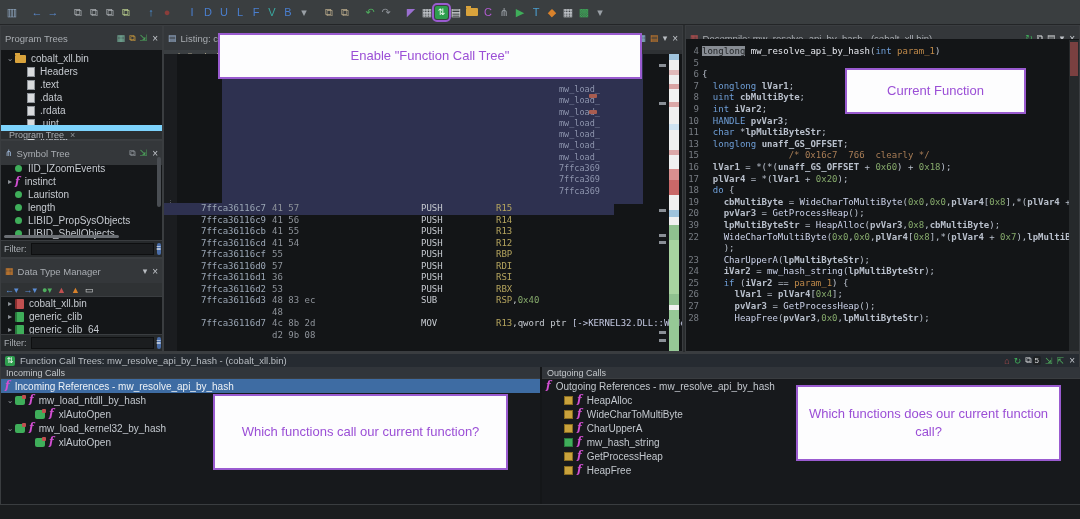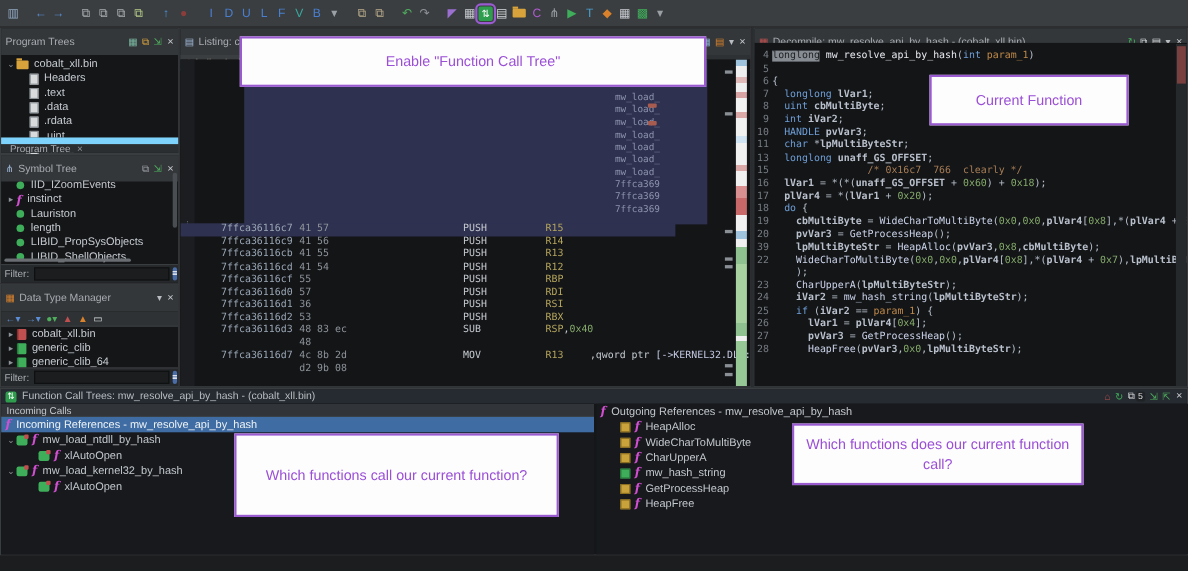--- a/index.html
+++ b/index.html
@@ -104,21 +104,21 @@
 .ybox{display:inline-block;width:9px;height:9px;background:#c9a23c;border:1px solid #8a6d20;margin-right:4px;flex:0 0 9px;}
 .gbox{display:inline-block;width:9px;height:9px;background:#3fae5a;border:1px solid #2a7a3e;margin-right:4px;flex:0 0 9px;}
 
 #bottomstrip{position:absolute;left:0;top:505px;width:1080px;height:14px;background:#1b1d1f;}
 
 
 .annot{position:absolute;background:#fdfdfe;border:2px solid #9a5bd0;color:#9b4fd6;font-size:13px;display:flex;align-items:center;justify-content:center;text-align:center;z-index:10;padding:4px 10px;line-height:1.35;}
 #annot-listing{left:218px;top:33px;width:424px;height:46px;}
 #annot-decompile{left:845px;top:68px;width:181px;height:46px;}
 #annot-incoming{left:213px;top:394px;width:295px;height:76px;}
-#annot-outgoing{left:720px;top:385px;width:265px;height:56px;}
+#annot-outgoing{left:796px;top:385px;width:265px;height:76px;}
 .vthumb{position:absolute;background:#4a4e53;border-radius:2px;}
 </style>
 </head>
 <body>
 
 <div id="app">
 
   <div id="toolbar">
       <span class="tbi" style="color: rgb(143, 167, 192);">▥</span>
       <span class="tbi gap" style="color: rgb(91, 141, 214);">←</span>
@@ -336,21 +336,21 @@
           <div class="arow sel"><span class="addr">7ffca36116c7</span><span class="byt">41 57</span><span class="mn">PUSH</span><span class="ops"><span style="color: rgb(181, 165, 94);">R15</span></span></div>
           <div class="arow"><span class="addr">7ffca36116c9</span><span class="byt">41 56</span><span class="mn">PUSH</span><span class="ops"><span style="color: rgb(181, 165, 94);">R14</span></span></div>
           <div class="arow"><span class="addr">7ffca36116cb</span><span class="byt">41 55</span><span class="mn">PUSH</span><span class="ops"><span style="color: rgb(181, 165, 94);">R13</span></span></div>
           <div class="arow"><span class="addr">7ffca36116cd</span><span class="byt">41 54</span><span class="mn">PUSH</span><span class="ops"><span style="color: rgb(181, 165, 94);">R12</span></span></div>
           <div class="arow"><span class="addr">7ffca36116cf</span><span class="byt">55</span><span class="mn">PUSH</span><span class="ops"><span style="color: rgb(181, 165, 94);">RBP</span></span></div>
           <div class="arow"><span class="addr">7ffca36116d0</span><span class="byt">57</span><span class="mn">PUSH</span><span class="ops"><span style="color: rgb(181, 165, 94);">RDI</span></span></div>
           <div class="arow"><span class="addr">7ffca36116d1</span><span class="byt">36</span><span class="mn">PUSH</span><span class="ops"><span style="color: rgb(181, 165, 94);">RSI</span></span></div>
           <div class="arow"><span class="addr">7ffca36116d2</span><span class="byt">53</span><span class="mn">PUSH</span><span class="ops"><span style="color: rgb(181, 165, 94);">RBX</span></span></div>
           <div class="arow"><span class="addr">7ffca36116d3</span><span class="byt">48 83 ec</span><span class="mn">SUB</span><span class="ops"><span style="color: rgb(181, 165, 94);">RSP</span><span style="color: rgb(198, 202, 208);">,</span><span style="color: rgb(133, 169, 107);">0x40</span></span></div>
           <div class="arow"><span class="byt">48</span></div>
-          <div class="arow"><span class="addr">7ffca36116d7</span><span class="byt">4c 8b 2d</span><span class="mn">MOV</span><span class="ops"><span style="color: rgb(181, 165, 94);">R13</span><span style="color: rgb(198, 202, 208); padding-left: 24px;">,qword ptr </span><span style="color: rgb(196, 201, 226);">[-&gt;KERNEL32.DLL::WideCharToMultiByte]</span></span></div>
+          <div class="arow"><span class="addr">7ffca36116d7</span><span class="byt">4c 8b 2d</span><span class="mn">MOV</span><span class="ops"><span style="color: rgb(181, 165, 94);">R13</span><span style="color: rgb(198, 202, 208);">,qword ptr </span><span style="color: rgb(196, 201, 226);">[-&gt;KERNEL32.DLL::WideCharToMultiByte]</span></span></div>
           <div class="arow"><span class="byt">d2 9b 08</span></div>
         </div>
       <div class="ovbar"></div>
       <div class="bmark" style="top:10px;"></div>
       <div class="bmark" style="top:48px;"></div>
       <div class="bmark" style="top:155px;"></div>
       <div class="bmark" style="top:180px;"></div>
       <div class="bmark" style="top:187px;"></div>
       <div class="bmark" style="top:277px;"></div>
       <div class="bmark" style="top:285px;"></div>
@@ -437,20 +437,21 @@
             <span>mw_load_kernel32_by_hash</span>
           </div>
           <div class="crow" style="padding-left: 34px;">
             <span class="refico"></span>
             <span class="fico">f</span>
             <span>xlAutoOpen</span>
           </div>
         </div>
     </div>
     <div class="ct-half" id="ct-out">
+      <div class="ct-head">Outgoing Calls</div>
       <div id="out-rows">
           <div class="crow">
             <span class="fico">f</span>
             <span>Outgoing References - mw_resolve_api_by_hash</span>
           </div>
           <div class="crow" style="padding-left: 22px;">
             <span class="ybox"></span>
             <span class="fico">f</span>
             <span>HeapAlloc</span>
           </div>

